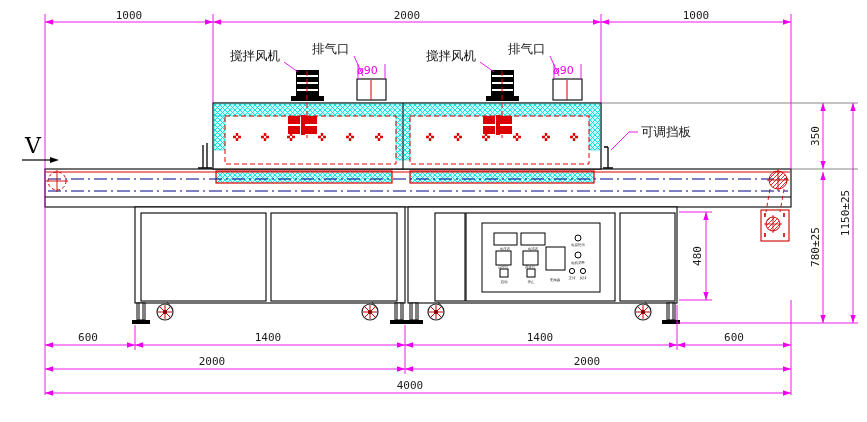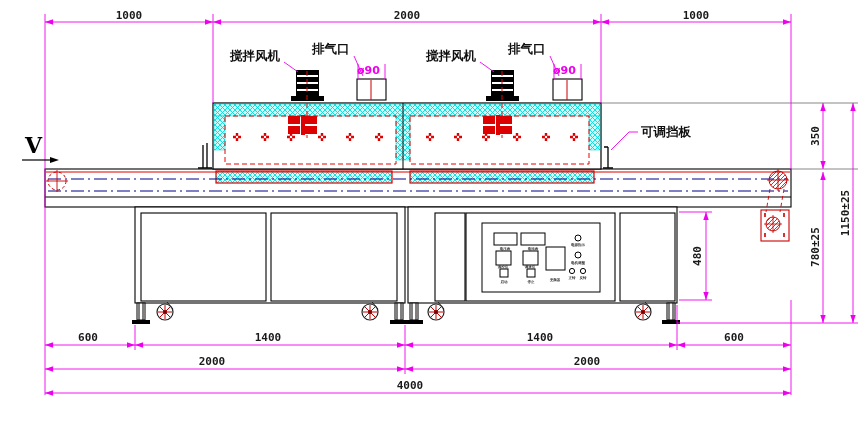--- a/index.html
+++ b/index.html
@@ -1,17 +1,17 @@
 <!DOCTYPE html>
 <html><head>
 <meta charset="utf-8">
 <style>
   html,body{margin:0;padding:0;background:#fff;}
   .stage{position:relative;width:867px;height:422px;background:#ffffff;overflow:hidden;
-         font-family:"DejaVu Sans",sans-serif;font-weight:bold;}
+         font-family:"DejaVu Sans",sans-serif;}
   svg{position:absolute;left:0;top:0;}
   .dim-t{font-family:"DejaVu Sans Mono",monospace;font-size:11px;fill:#1a1a1a;}
   .lbl{font-family:"DejaVu Sans",sans-serif;font-size:12.5px;fill:#101010;}
   .dia{font-family:"DejaVu Sans",sans-serif;font-size:11px;fill:#ee00ee;}
   .pnl{font-family:"DejaVu Sans",sans-serif;font-size:3.5px;fill:#333;}
   .vlbl{font-family:"DejaVu Serif",serif;font-size:22px;fill:#000;}
   .mid{text-anchor:middle;}
 </style>
 </head>
 <body>

